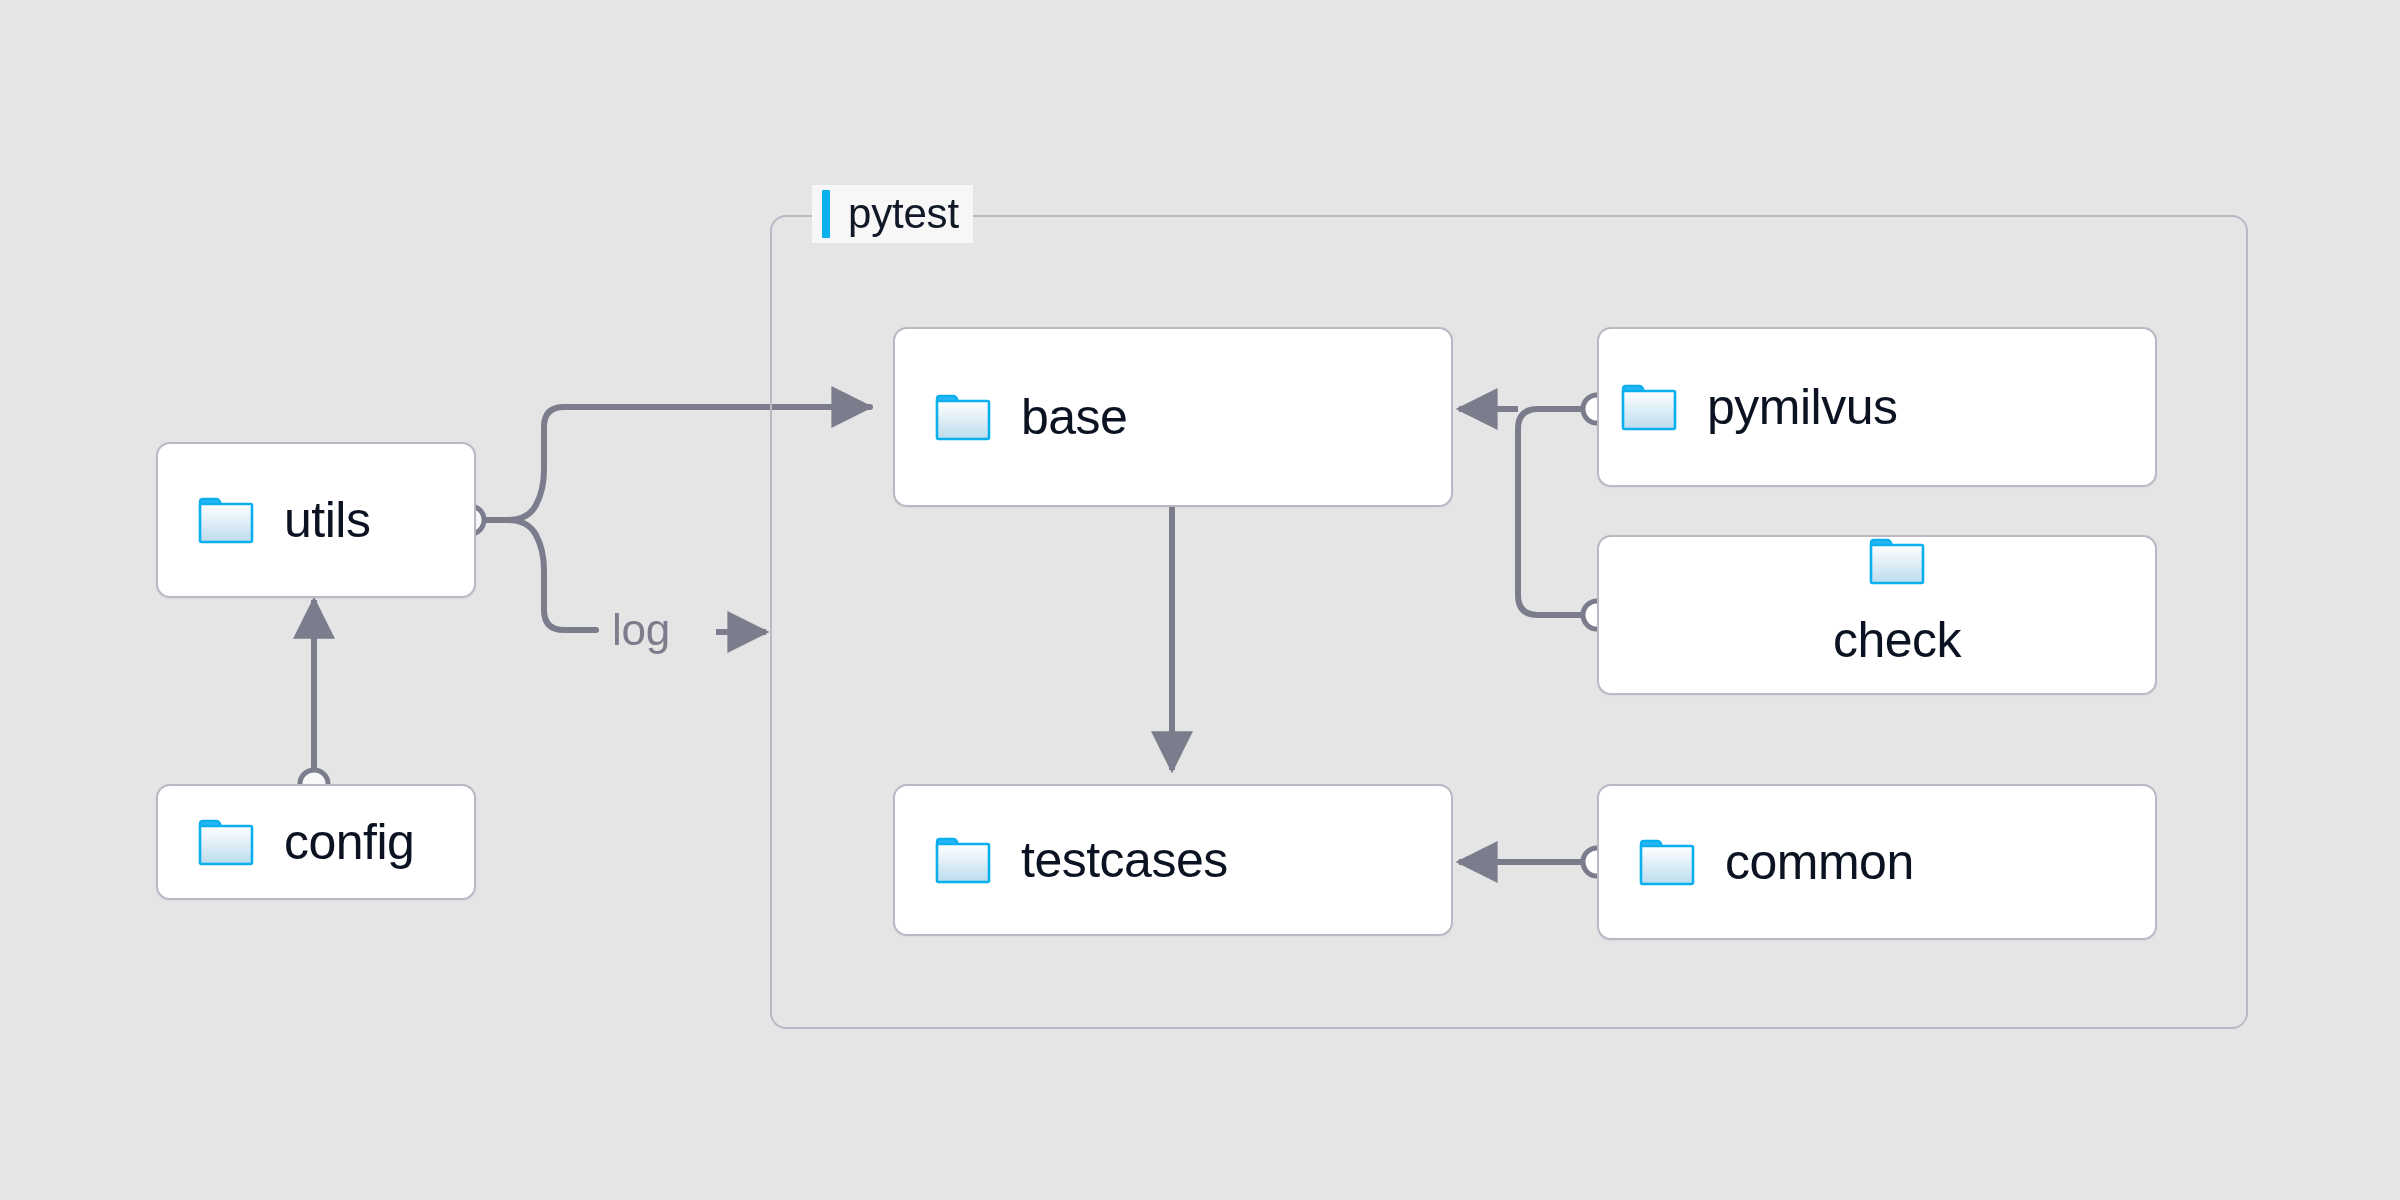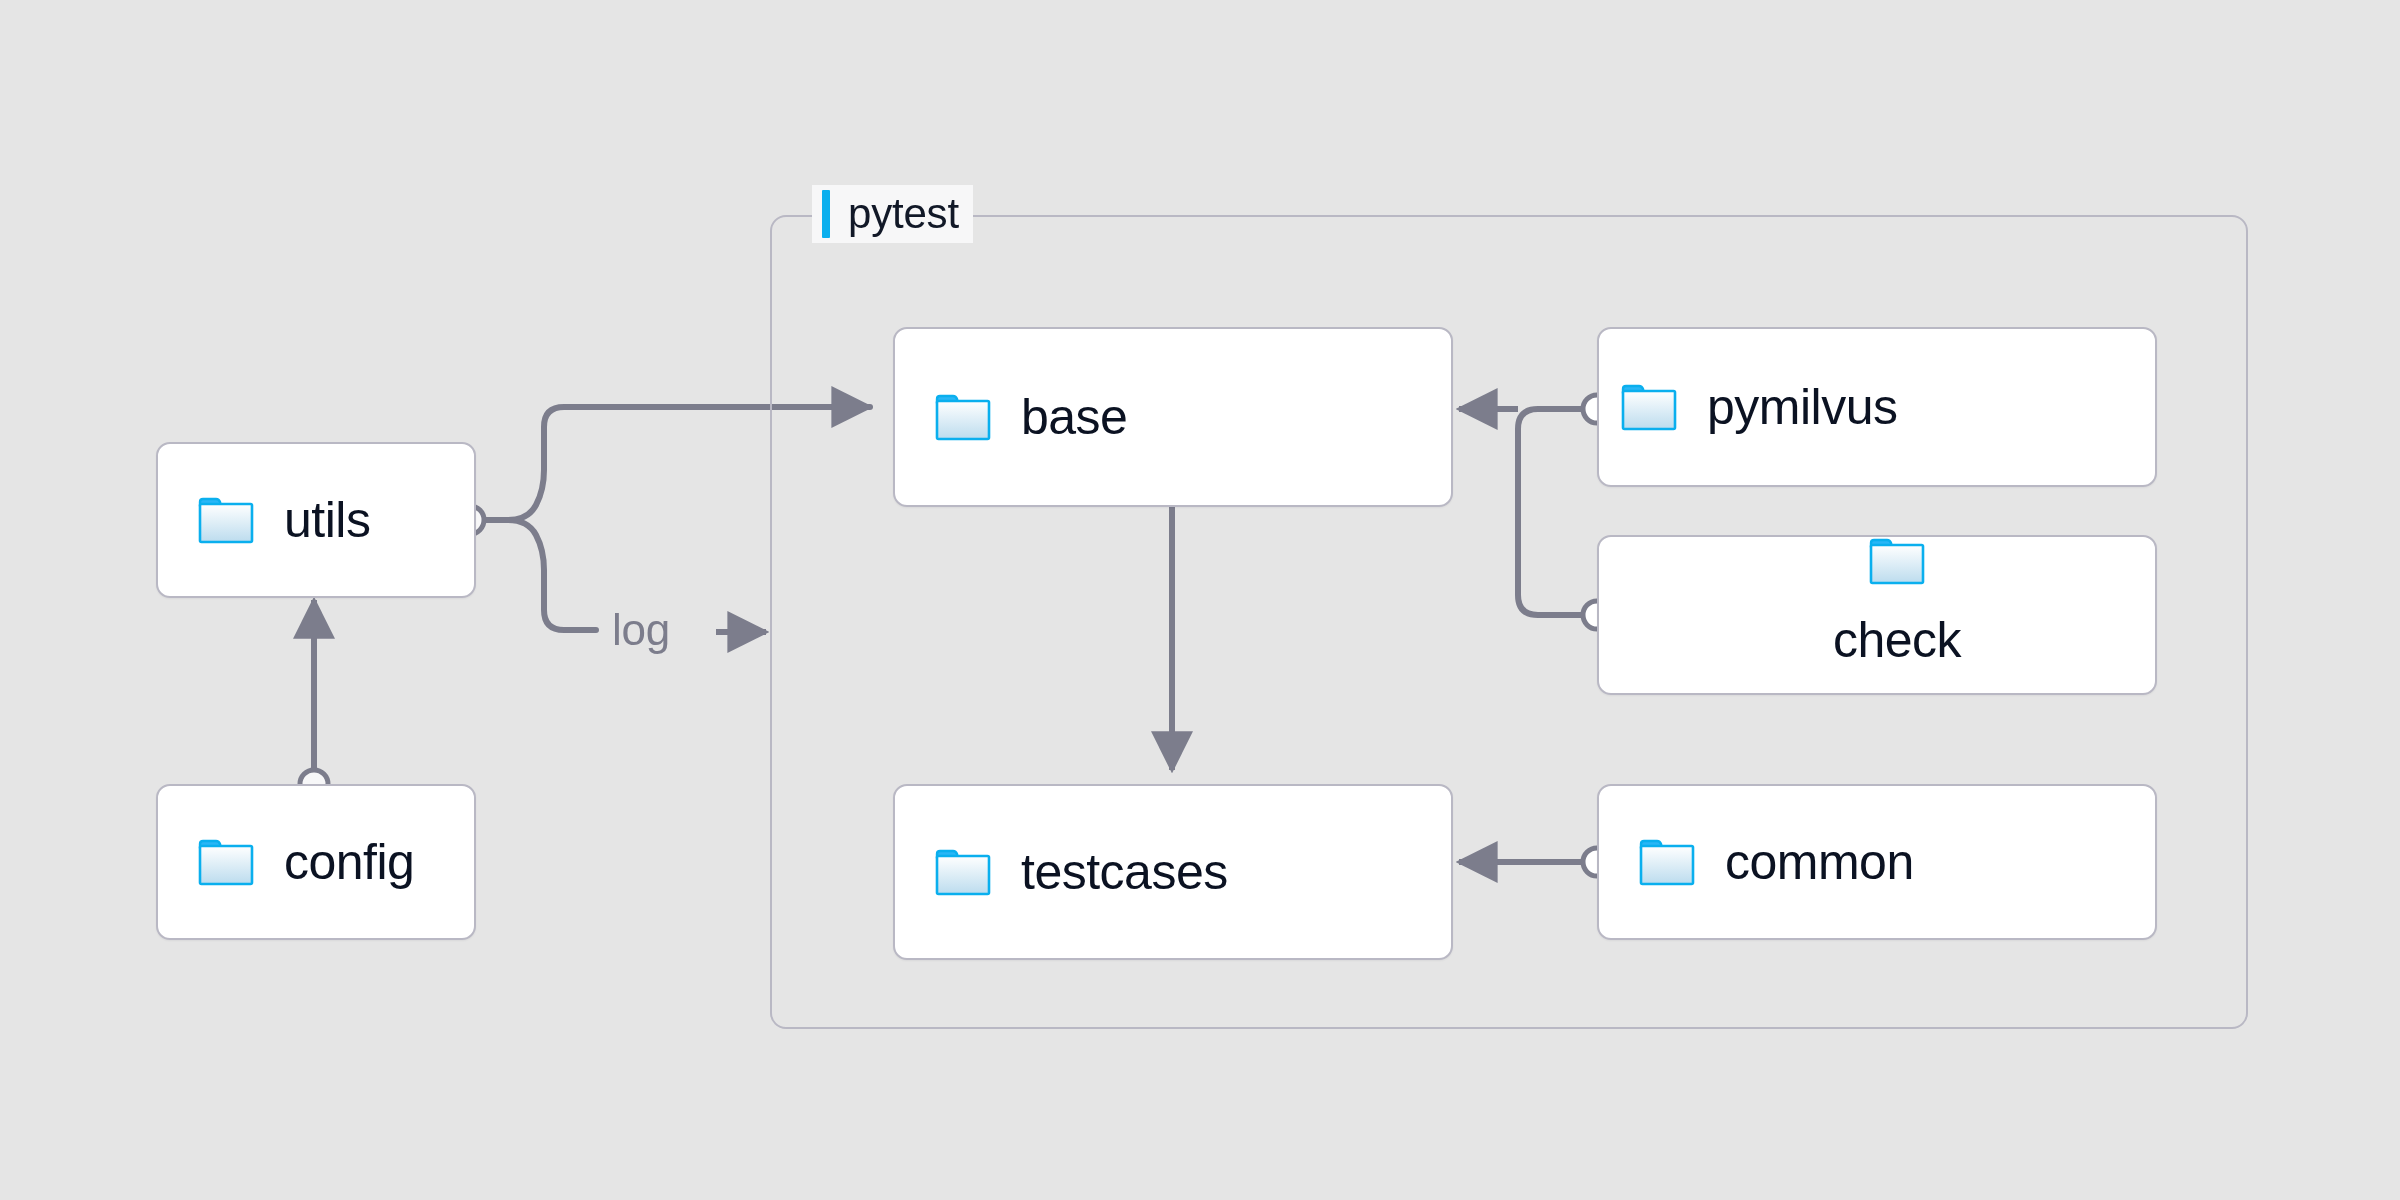--- a/index.html
+++ b/index.html
@@ -161,37 +161,37 @@
   </div>
 
   <div class="node" style="left:156px; top:442px; width:320px; height:156px;">
     <svg class="folder-icon" viewBox="0 0 56 48" xmlns="http://www.w3.org/2000/svg">
       <path d="M2 10 L2 6 Q2 3 5 3 L18 3 Q21 3 22 6 L23 10 Z" fill="#29b6f6" stroke="#0aafee" stroke-width="2.4" stroke-linejoin="round"></path>
       <rect x="2" y="8" width="52" height="38" rx="1.5" fill="url(#folderGrad)" stroke="#0aafee" stroke-width="2.6"></rect>
     </svg>
     <span class="node-label">utils</span>
   </div>
 
-  <div class="node" style="left:156px; top:784px; width:320px; height:156px;text-align:center;">
+  <div class="node" style="left:156px; top:784px; width:320px; height:116px;text-align:center;">
     <svg class="folder-icon" viewBox="0 0 56 48" xmlns="http://www.w3.org/2000/svg">
       <path d="M2 10 L2 6 Q2 3 5 3 L18 3 Q21 3 22 6 L23 10 Z" fill="#29b6f6" stroke="#0aafee" stroke-width="2.4" stroke-linejoin="round"></path>
       <rect x="2" y="8" width="52" height="38" rx="1.5" fill="url(#folderGrad)" stroke="#0aafee" stroke-width="2.6"></rect>
     </svg>
     <span class="node-label">config</span>
   </div>
 
   <div class="node" style="left:893px; top:327px; width:560px; height:180px;">
     <svg class="folder-icon" viewBox="0 0 56 48" xmlns="http://www.w3.org/2000/svg">
       <path d="M2 10 L2 6 Q2 3 5 3 L18 3 Q21 3 22 6 L23 10 Z" fill="#29b6f6" stroke="#0aafee" stroke-width="2.4" stroke-linejoin="round"></path>
       <rect x="2" y="8" width="52" height="38" rx="1.5" fill="url(#folderGrad)" stroke="#0aafee" stroke-width="2.6"></rect>
     </svg>
     <span class="node-label">base</span>
   </div>
 
-  <div class="node" style="left:893px; top:784px; width:560px; height:176px;">
+  <div class="node" style="left:893px; top:784px; width:560px; height:152px;">
     <svg class="folder-icon" viewBox="0 0 56 48" xmlns="http://www.w3.org/2000/svg">
       <path d="M2 10 L2 6 Q2 3 5 3 L18 3 Q21 3 22 6 L23 10 Z" fill="#29b6f6" stroke="#0aafee" stroke-width="2.4" stroke-linejoin="round"></path>
       <rect x="2" y="8" width="52" height="38" rx="1.5" fill="url(#folderGrad)" stroke="#0aafee" stroke-width="2.6"></rect>
     </svg>
     <span class="node-label">testcases</span>
   </div>
 
   <div class="node" style="left:1597px; top:327px; width:560px; height:160px;padding-left:22px;">
     <svg class="folder-icon" viewBox="0 0 56 48" xmlns="http://www.w3.org/2000/svg">
       <path d="M2 10 L2 6 Q2 3 5 3 L18 3 Q21 3 22 6 L23 10 Z" fill="#29b6f6" stroke="#0aafee" stroke-width="2.4" stroke-linejoin="round"></path>

